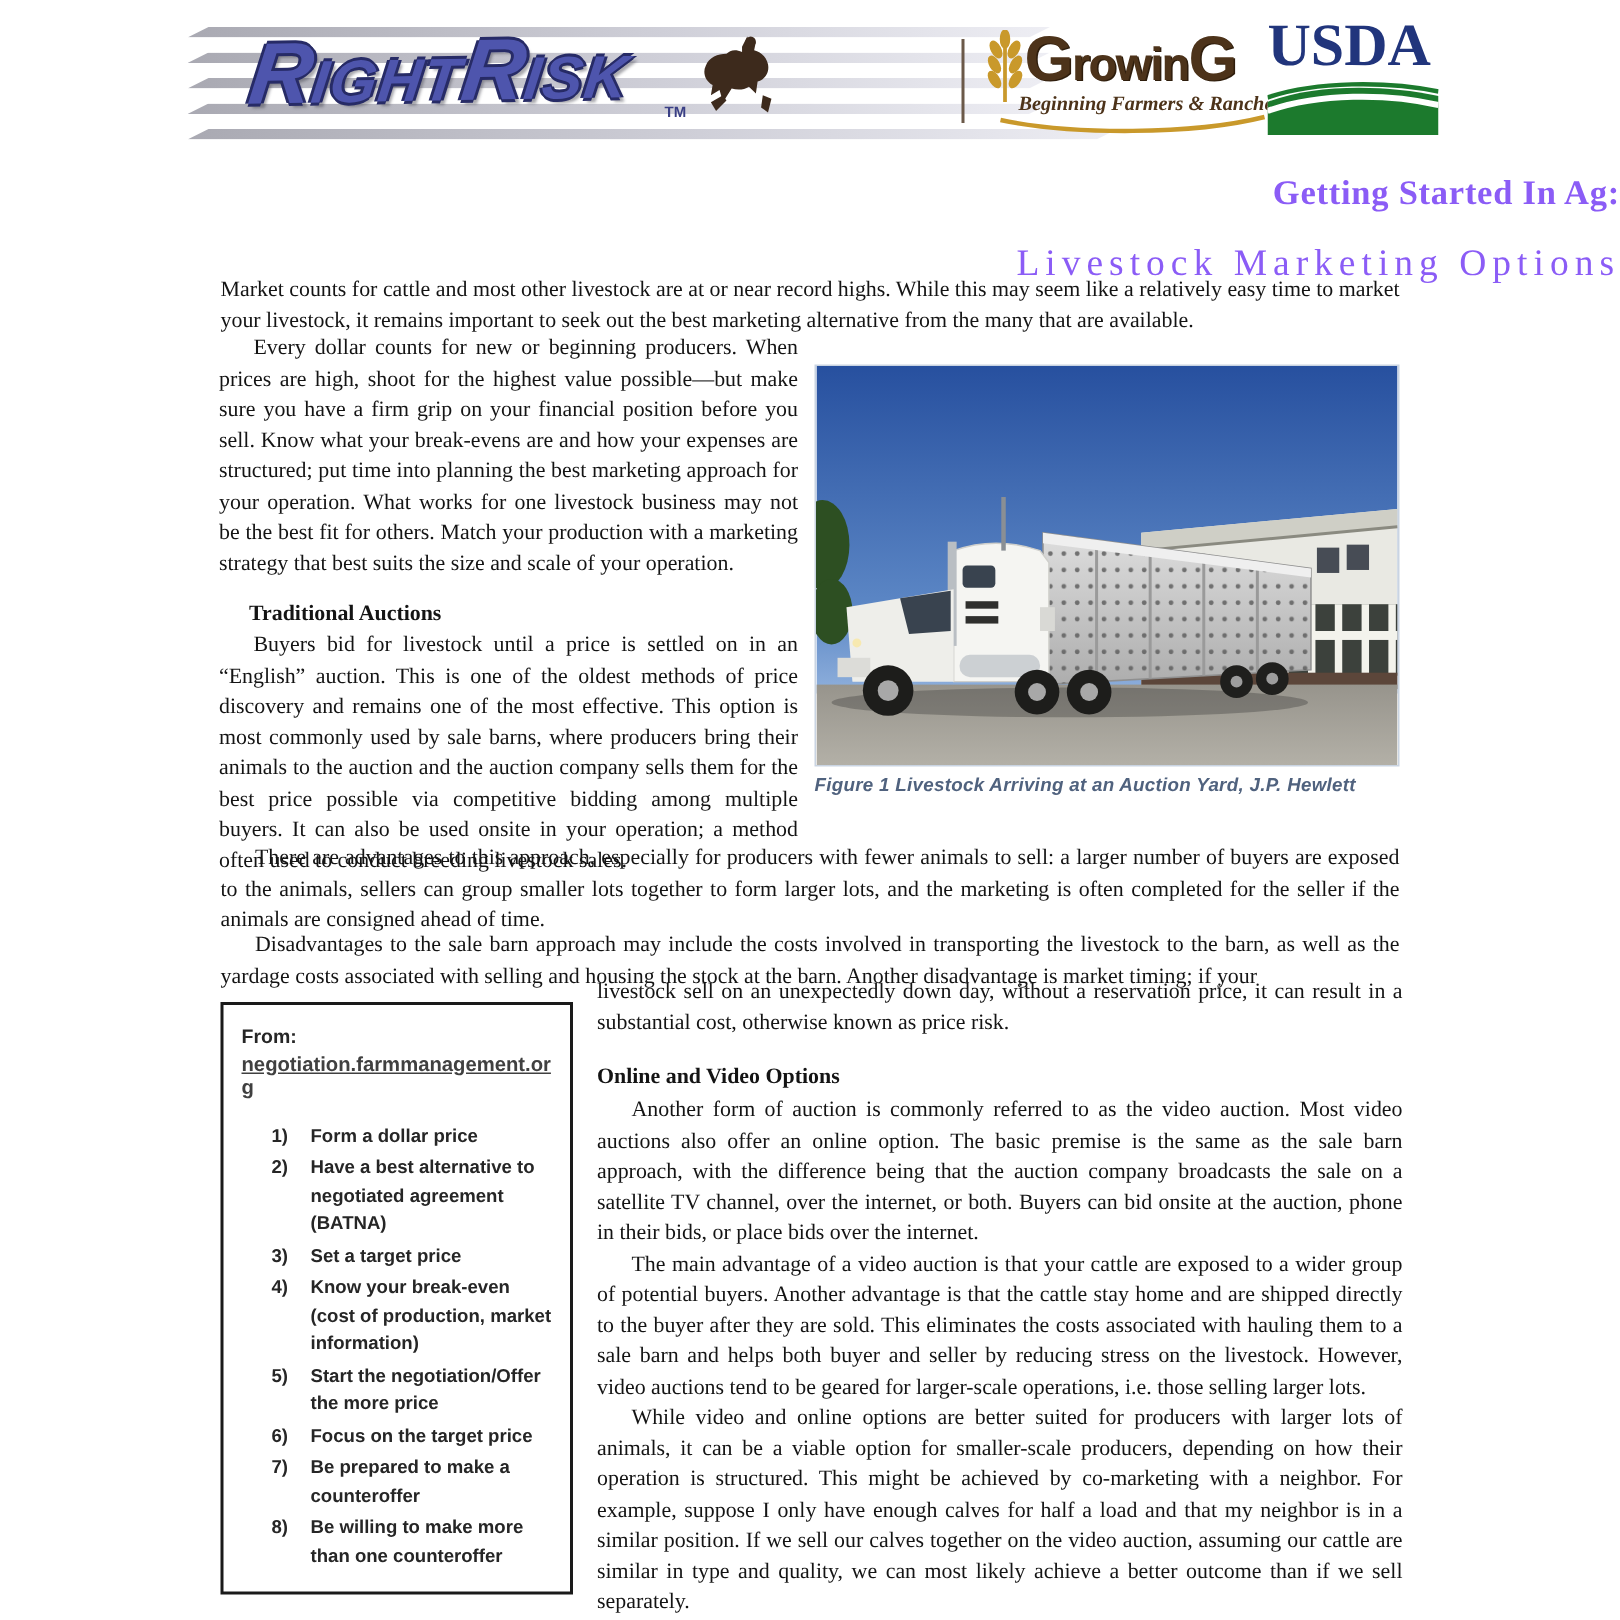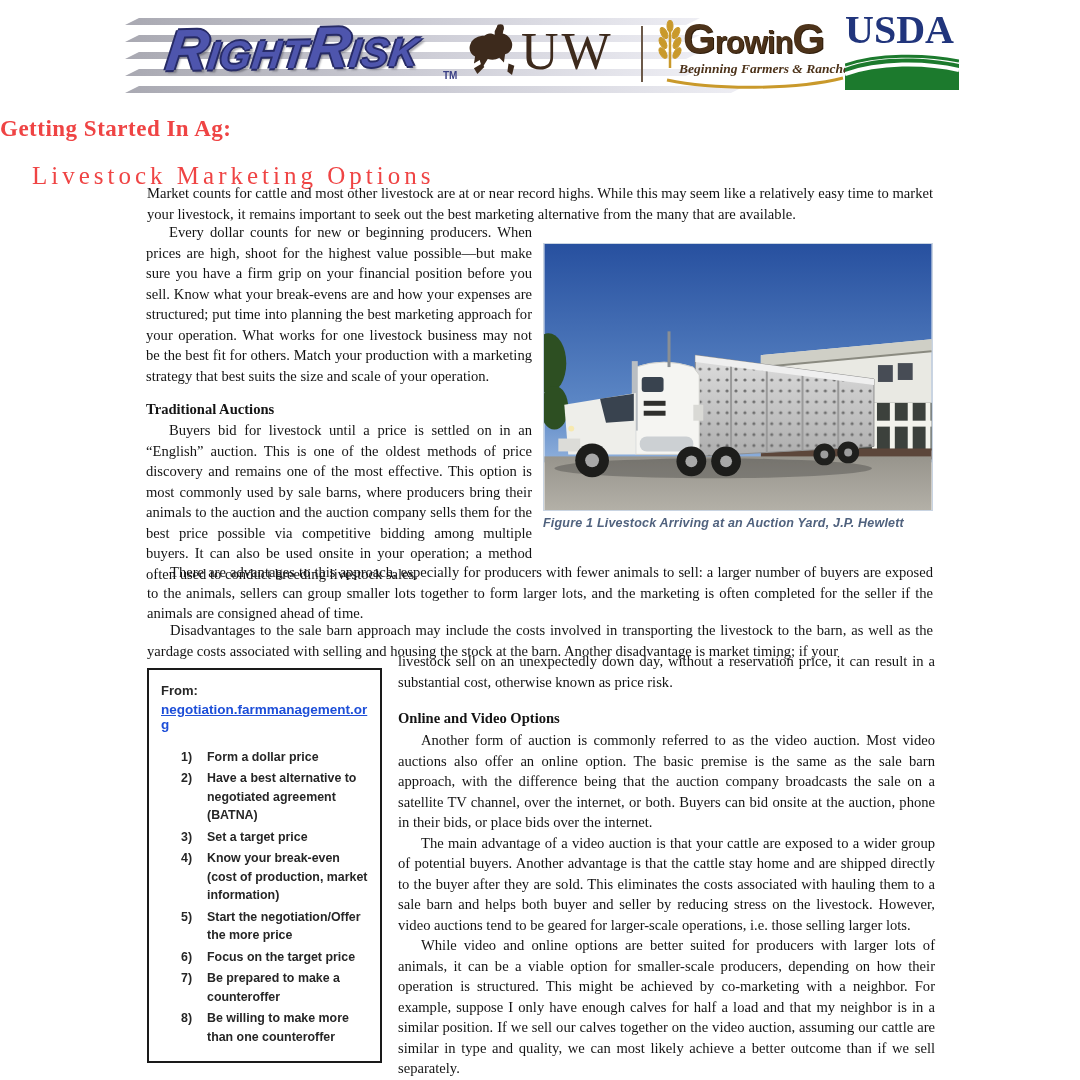--- a/index.html
+++ b/index.html
@@ -37,49 +37,49 @@
                  font-size: 13.5px; color: #4d331a; margin-top: 1px; margin-left: 22px; white-space: nowrap; }
   .wheat { position: absolute; left: 0; top: 2px; }
   .growing-swoosh { position: absolute; left: 8px; top: 58px; }
 
   .usda-logo { position: absolute; left: 708px; top: 2px; width: 114px; text-align: left; margin-left: 12px; }
   .usda-word { font-family: "Liberation Serif", serif; font-weight: bold; font-size: 40px;
                color: #21357c; line-height: 1; letter-spacing: 0px; }
   .usda-field { display: block; margin-top: 2px; }
 
   
-  .title { position: absolute; left: 0; top: 116px; width: 1080px; text-align: left; color: #ef4444; }
+  .title { position: absolute; left: 0; top: 116px; width: 1080px; text-align: right; color: #8b5cf6; }
   .title-1 { font-size: 23px; font-weight: bold; letter-spacing: .5px; }
   .title-2 { font-size: 25px; font-weight: normal; letter-spacing: 4px; margin-top: 20px; padding-left: 32px; }
 
   
   .bodytext { font-size: 14.6px; line-height: 20.5px; text-align: justify; color: #141414; }
   .ind { text-indent: 23px; }
   .h3 { font-size: 14.6px; font-weight: bold; line-height: 20px; }
 
   .intro      { position: absolute; left: 147px; top: 183px; width: 786px; }
   .left-col   { position: absolute; left: 146px; top: 222px; width: 386px; }
-  .left-col .h3 { margin-top: 13px; margin-bottom: 1px; }
+  .left-col .h3 { margin-top: 13px; margin-bottom: 1px; margin-left: 20px; }
   .full-adv   { position: absolute; left: 147px; top: 562px; width: 786px; }
   .full-dis   { position: absolute; left: 147px; top: 620px; width: 786px; z-index: 1; }
   .right-col  { position: absolute; left: 398px; top: 651px; width: 537px; z-index: 2; }
   .right-col .h3 { margin-top: 16px; margin-bottom: 2px; }
 
   
   .figure { position: absolute; left: 543px; top: 243px; width: 390px; z-index: 3; }
   .photo { display: block; width: 390px; height: 268px; border: 1px solid #c9d4e2; }
   .caption { margin-top: 5px; font-family: "Liberation Sans", sans-serif; font-weight: bold;
              font-style: italic; font-size: 12.5px; color: #50627e; letter-spacing: .2px; }
 
   
   .sidebox { position: absolute; left: 147px; top: 668px; width: 235px; min-height: 372px;
              background: #ffffff; border: 2px solid #1a1a1a; z-index: 5; padding: 12px 10px 12px 12px;
              font-family: "Liberation Sans", sans-serif; font-weight: bold; color: #262626; }
   .from-label { font-size: 13px; line-height: 1.35; }
-  .neg-link { display: inline-block; font-size: 13.5px; color: #1d4ed8; text-decoration: underline;
+  .neg-link { display: inline-block; font-size: 13.5px; color: #404040; text-decoration: underline;
               font-weight: bold; margin: 2px 0 16px 0; word-break: break-all; }
   .steps-title { font-size: 12.8px; margin-bottom: 14px; letter-spacing: .1px; }
   .steps { list-style: none; counter-reset: step; margin-left: 20px; }
   .steps li { counter-increment: step; position: relative; padding-left: 26px;
               font-size: 12.4px; line-height: 18.5px; margin-bottom: 3px; }
   .steps li::before { content: counter(step) ")"; position: absolute; left: 0; top: 0; }
 </style>
 </head>
 <body>
 
@@ -97,21 +97,20 @@
 
     <div class="uw-logo">
       <svg width="60" height="60" viewBox="0 0 52 52">
         <g fill="#3d2a1c">
           <path d="M24 8 l3 -6 2 5 3 -2 -1 5 c4 1 7 4 8 8 1 5 -2 9 -6 10 l-1 7 -4 -4 c-3 2 -7 2 -10 1 l-5 8 -2 -7 -5 3 1 -6 c-4 -2 -6 -7 -4 -11 2 -5 7 -7 12 -7 2 -2 5 -3 9 -1 z"></path>
           <circle cx="29" cy="5" r="3"></circle>
           <path d="M6 40 l7 -4 2 3 -6 6 z"></path>
           <path d="M36 36 l5 2 -2 8 -4 -3 z"></path>
         </g>
       </svg>
-      <div class="uw-word">UW</div>
     </div>
 
     <div class="logo-sep"></div>
 
     <div class="growing-logo">
       <svg class="wheat" width="26" height="50" viewBox="0 0 26 50">
         <g fill="#c9992b" stroke="#c9992b">
           <line x1="13" y1="6" x2="13" y2="48" stroke-width="2.5"></line>
           <ellipse cx="13" cy="6" rx="3" ry="6"></ellipse>
           <ellipse cx="7" cy="13" rx="3" ry="6" transform="rotate(-28 7 13)"></ellipse>

